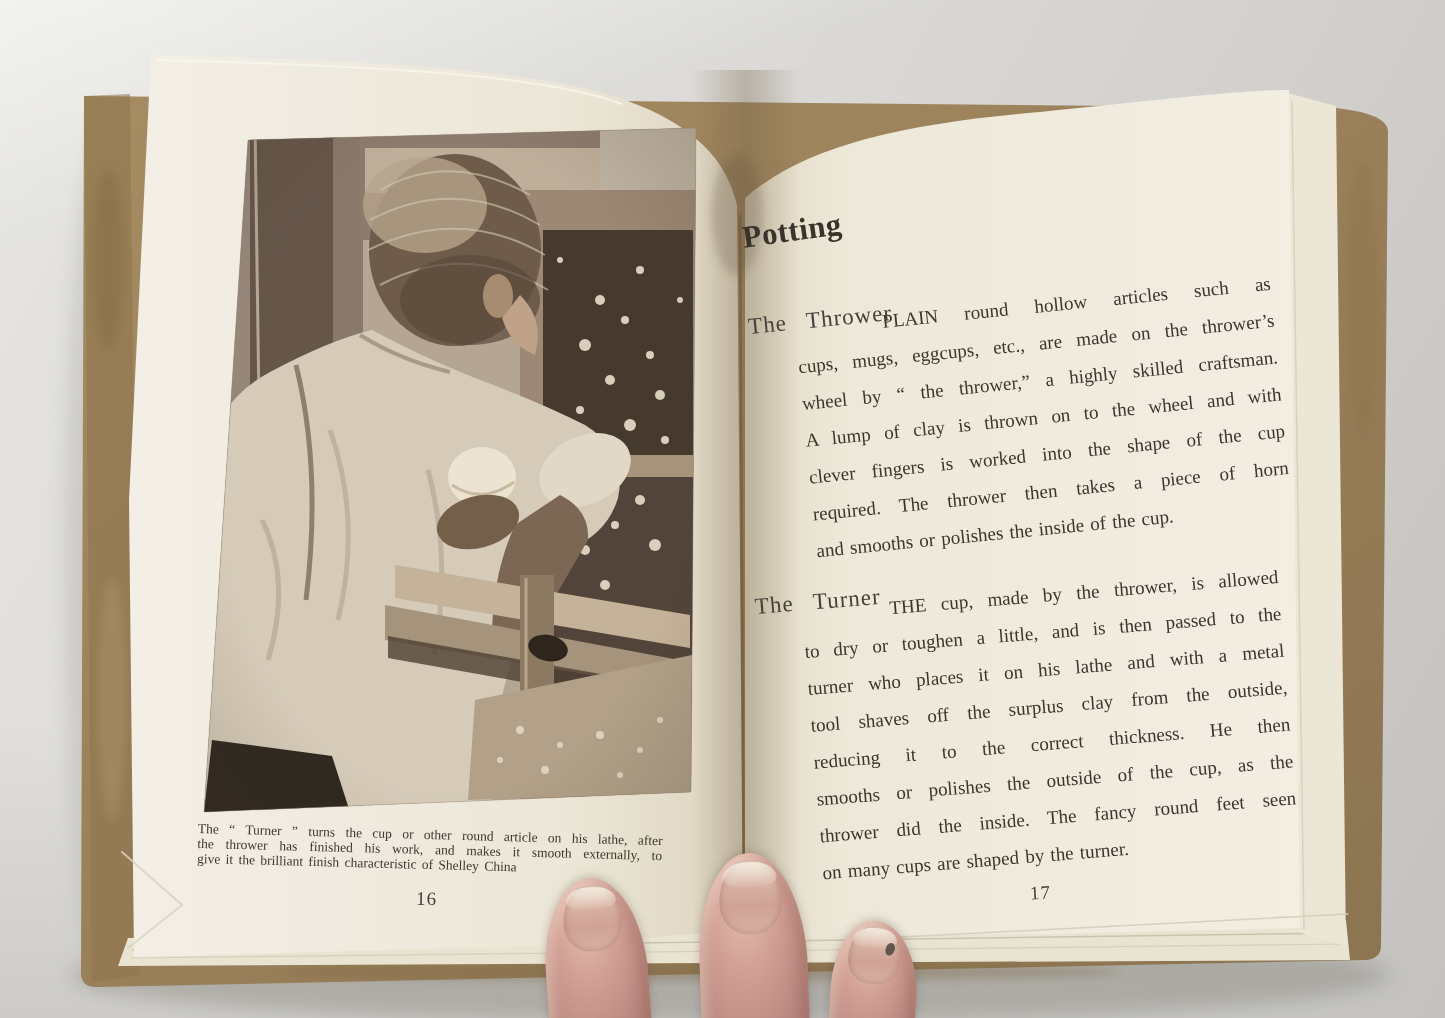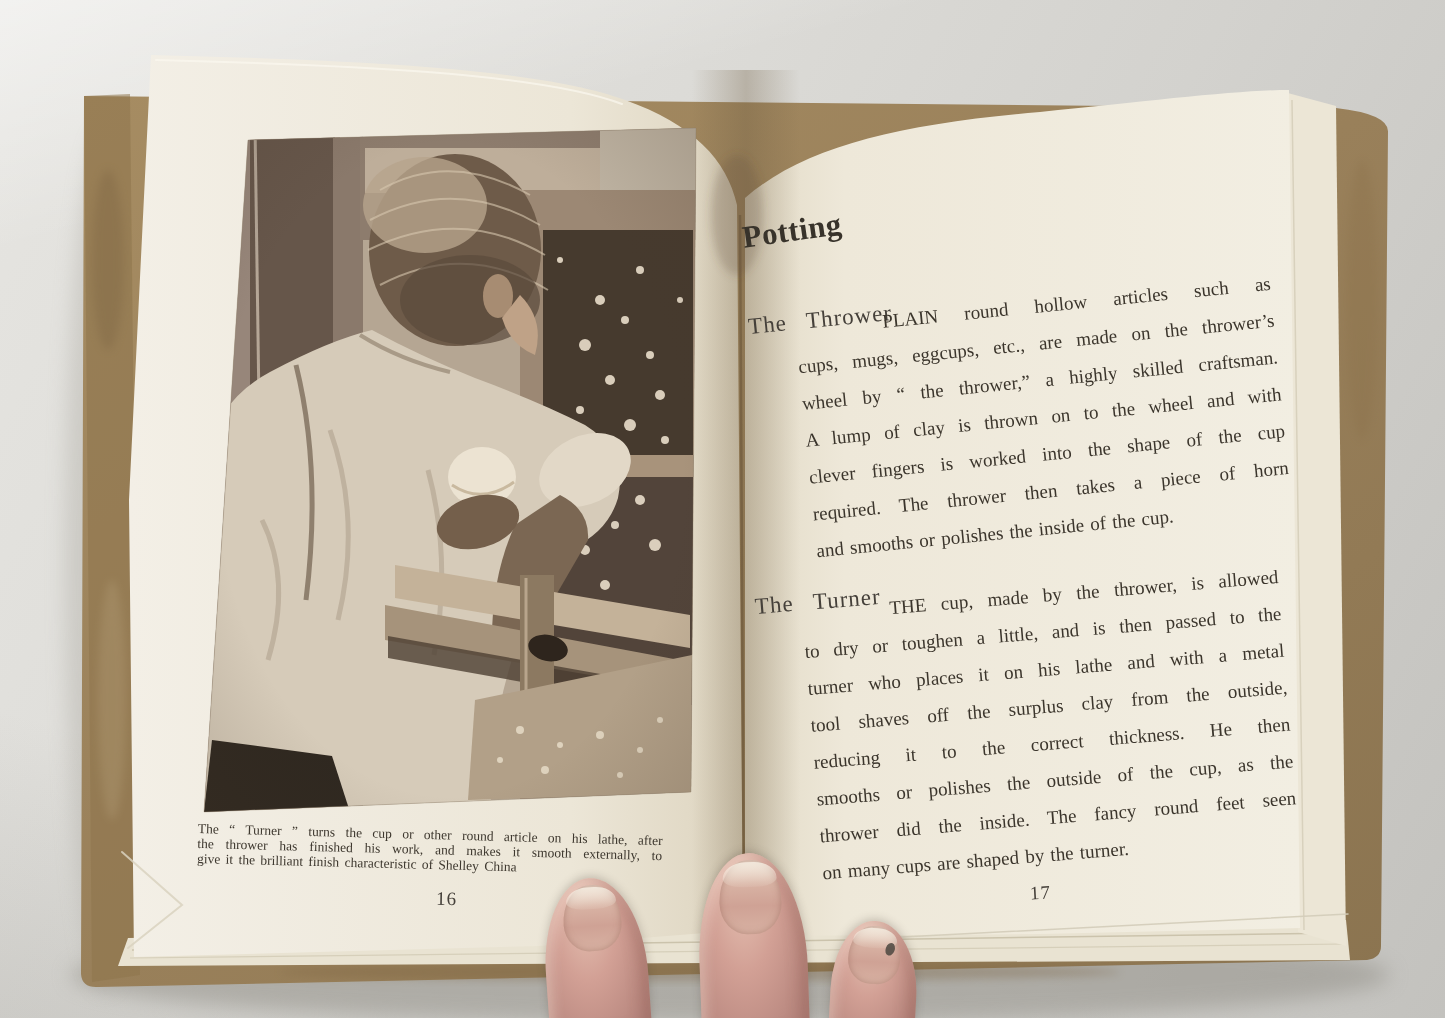--- a/index.html
+++ b/index.html
@@ -19,21 +19,21 @@
   .sec-turner{left:754px;top:594px;transform:rotate(-4.6deg);}
   .sec-heading{font-size:23px;letter-spacing:1px;word-spacing:13px;color:#45403a;height:32px;}
   .para{margin-left:46px;width:478px;font-size:19px;line-height:37px;word-spacing:1.5px;}
   .para-thrower{margin-top:-30px;}
   .para-turner{margin-top:-26px;}
   .jline{text-align:justify;text-align-last:justify;}
   .lline{text-align:left;}
   .ind{text-indent:88px;}
   .pgnum{position:absolute;font-size:19px;letter-spacing:1px;color:#45403a;}
   .pg17{left:1030px;top:882px;transform:rotate(-3deg);}
-  .pg16{left:436px;top:888px;transform:rotate(1deg);}
+  .pg16{left:416px;top:888px;transform:rotate(1deg);}
   
   .caption{position:absolute;left:198px;top:821px;width:465px;transform:rotate(1.5deg);
            transform-origin:left top;font-size:13.5px;line-height:15px;color:#3e382f;
            word-spacing:2px;}
   
   .finger{position:absolute;
           background:radial-gradient(ellipse at 42% 22%,#e5c0b1 0%,#d2a095 38%,#bd8c83 72%,#ab7c75 100%);
           box-shadow:inset -7px -4px 16px rgba(120,60,50,.28), inset 5px 7px 12px rgba(255,236,222,.45),
                      0 -2px 8px rgba(70,60,50,.25);
           border-radius:48% 52% 4px 4px / 58% 62% 0 0;}

